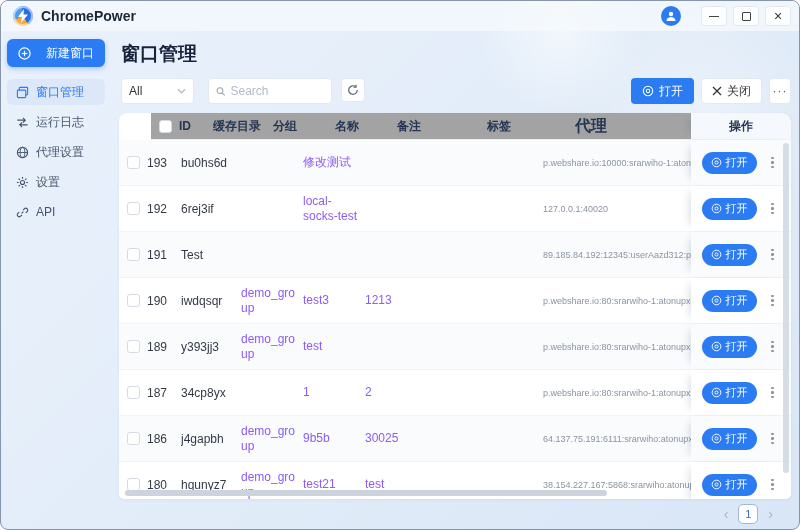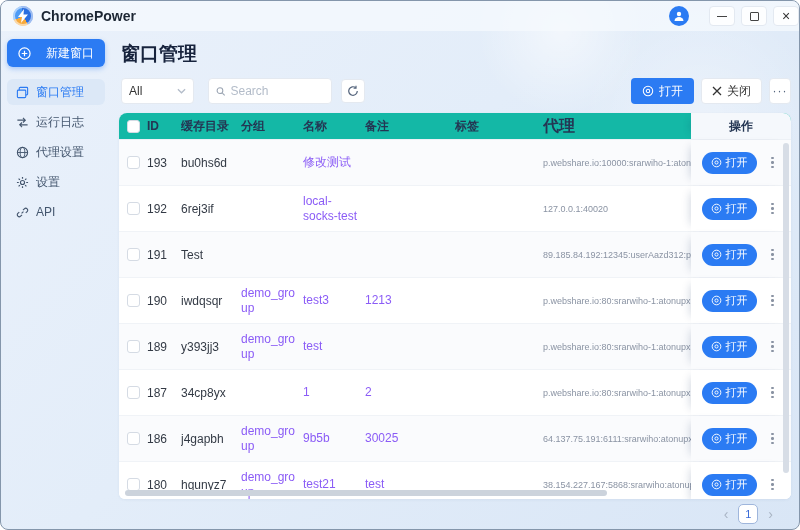--- a/index.html
+++ b/index.html
@@ -6,21 +6,21 @@
   html,body { width:800px; height:530px; font-family:"Liberation Sans", sans-serif; }
   .window{
     width:800px;height:530px;border:1px solid #8496ab;border-radius:8px;overflow:hidden;
     background:
       radial-gradient(circle 120px at 560px 30px, rgba(255,255,255,.55), rgba(255,255,255,0) 70%),
       radial-gradient(circle 170px at 700px 120px, rgba(255,255,255,.35), rgba(255,255,255,0) 70%),
       linear-gradient(135deg,#eaf1fb 0%,#e3edf9 45%,#d9e6f6 100%);
     display:flex;flex-direction:column;
   }
   
-  .titlebar{height:30px;display:flex;align-items:center;padding:0 0 0 12px;background:rgba(246,250,254,.75);}
+  .titlebar{height:30px;display:flex;align-items:center;padding:0 8px 0 12px;background:rgba(246,250,254,.75);}
   .logo{width:20px;height:20px;border-radius:50%;position:relative;flex:0 0 auto;
     background:conic-gradient(from 150deg,#f6a93b 0 95deg,#4e9bf5 95deg 200deg,#2b6fe0 200deg 360deg);
     box-shadow:inset 0 0 0 2px rgba(255,255,255,.55);}
   .logo svg{position:absolute;left:4px;top:3px;}
   .app-title{font-size:14px;font-weight:bold;color:#1c2633;margin-left:8px;}
   .tb-spacer{flex:1;}
   .avatar{width:20px;height:20px;border-radius:50%;background:#2b7bf3;display:flex;align-items:center;justify-content:center;margin-right:14px;cursor:pointer;}
   .winbtn{width:26px;height:20px;display:flex;align-items:center;justify-content:center;margin-left:6px;
     background:rgba(255,255,255,.85);border:1px solid #e3e9f1;border-radius:4px;color:#333;font-size:12px;cursor:pointer;}
   .min-glyph{width:10px;border-top:1.5px solid #444;}
@@ -32,40 +32,40 @@
   .btn-new{width:100%;height:28px;border:none;border-radius:6px;background:#2b7bf3;color:#fff;
     font-size:12px;display:flex;align-items:center;justify-content:center;gap:15px;cursor:pointer;box-shadow:0 2px 5px rgba(43,123,243,.35);}
   .nav{margin-top:12px;display:flex;flex-direction:column;gap:4px;}
   .nav-item{height:26px;display:flex;align-items:center;gap:7px;padding:0 9px;border-radius:6px;
     font-size:12px;color:#44566e;cursor:pointer;}
   .nav-item.active{background:#dce8f7;color:#2b7bf3;}
   .nav-item svg{flex:0 0 auto;}
   .main{flex:1;min-width:0;padding:0 8px;display:flex;flex-direction:column;}
   .page-title{font-size:19px;font-weight:bold;color:#17233d;margin:10px 0 0 2px;}
   
-  .toolbar{display:flex;align-items:center;margin-top:11px;height:26px;}
+  .toolbar{display:flex;align-items:flex-start;margin-top:11px;height:26px;}
   .select{width:73px;height:26px;background:#fff;border:1px solid #e4e9f0;border-radius:4px;
     display:flex;align-items:center;justify-content:space-between;padding:0 7px;font-size:12px;color:#333;cursor:pointer;margin-left:2px;}
   .search{width:124px;height:26px;background:#fff;border:1px solid #e4e9f0;border-radius:4px;
     display:flex;align-items:center;gap:5px;padding:0 7px;margin-left:14px;}
   .search input{border:none;outline:none;width:100%;font-size:12px;color:#0369a1;font-family:inherit;background:transparent;}
   .search input::placeholder{color:#b3bcc9;}
   .icon-btn{width:24px;height:24px;background:#fff;border:1px solid #e4e9f0;border-radius:4px;
     display:flex;align-items:center;justify-content:center;margin-left:9px;cursor:pointer;color:#55657d;}
   .tbar-spacer{flex:1;}
   .btn-primary{height:26px;padding:0 11px;border:none;border-radius:4px;background:#2b7bf3;color:#fff;
     font-size:12px;display:flex;align-items:center;gap:5px;cursor:pointer;}
   .btn-plain{height:26px;padding:0 10px;border:1px solid #e4e9f0;border-radius:4px;background:#fff;color:#333;
     font-size:12px;display:flex;align-items:center;gap:5px;cursor:pointer;margin-left:7px;}
   .btn-more{width:22px;height:26px;border:1px solid #e4e9f0;border-radius:4px;background:#fff;color:#55657d;
     font-size:12px;display:flex;align-items:center;justify-content:center;cursor:pointer;margin-left:7px;letter-spacing:1px;}
   
   .card{margin-top:9px;background:#fff;border-radius:8px 8px 6px 6px;height:392px;position:relative;overflow:hidden;box-shadow:0 1px 3px rgba(30,60,110,.06);}
   .trow{display:flex;align-items:stretch;}
-  .thead{height:27px;background:#14b8a6;border-bottom:1px solid #edf1f6;}
+  .thead{height:27px;background:#a3a3a3;border-bottom:1px solid #edf1f6;margin-left:32px;}
   .cell{display:flex;align-items:center;font-size:12px;overflow:hidden;}
   .c-check{width:28px;justify-content:center;flex:0 0 auto;}
   .c-id{width:34px;flex:0 0 auto;}
   .c-cache{width:60px;flex:0 0 auto;}
   .c-group{width:62px;flex:0 0 auto;}
   .c-name{width:62px;flex:0 0 auto;}
   .c-remark{width:90px;flex:0 0 auto;}
   .c-tag{width:88px;flex:0 0 auto;}
   .c-proxy{flex:1;min-width:0;font-size:9px;color:#8a93a3;white-space:nowrap;}
   .c-actions{width:100px;flex:0 0 auto;background:inherit;box-shadow:-7px 0 9px -7px rgba(20,45,90,.22);

